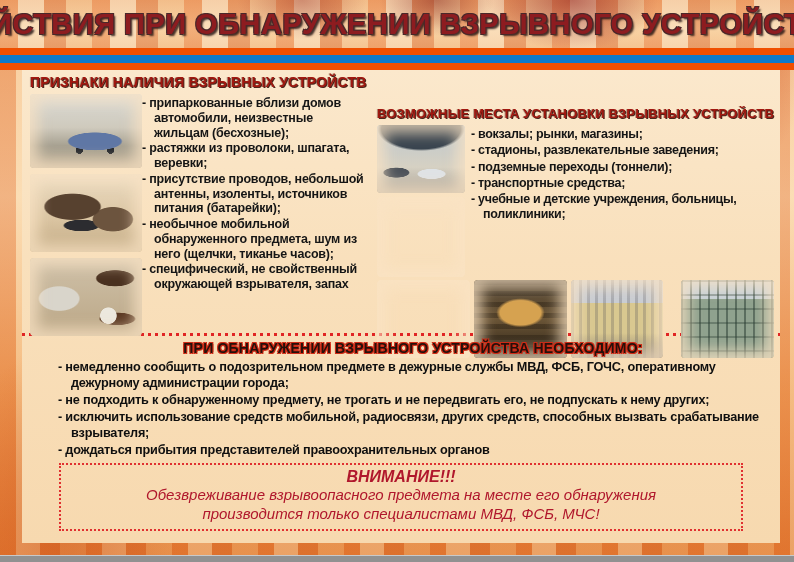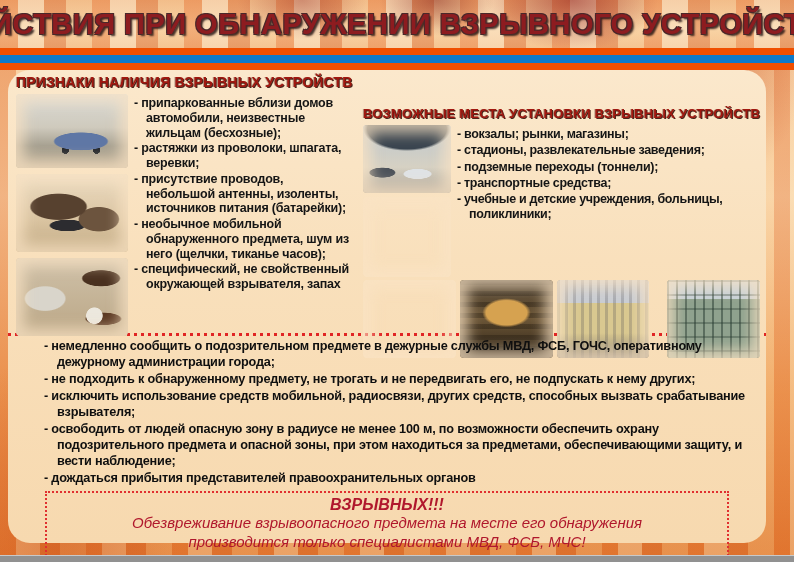--- a/index.html
+++ b/index.html
@@ -27,23 +27,22 @@
     font-size:29px;font-weight:bold;letter-spacing:.5px;color:#8d1c20;white-space:nowrap;
     text-shadow:-1px -1px 0 #49282a, 1px -1px 0 #49282a, -1px 1px 0 #49282a, 2px 2px 2px rgba(35,18,18,.85);
   }
   
   .stripe{position:absolute;left:0;top:48px;width:794px;height:22px;}
   .stripe .band-o1{height:7px;}
   .stripe .band-b{height:8px;}
   .stripe .band-o2{height:7px;}
   
   .content{
-    position:absolute;left:8px;top:70px;width:758px;height:473px;
+    position:absolute;left:22px;top:70px;width:758px;height:473px;
     background:linear-gradient(180deg,#fbe8cc 0%,#f9e0bc 40%,#f7d9af 100%);
-    border-radius:22px;
   }
   .columns{display:flex;height:262px;}
   .panel-header{
     text-align:center;font-weight:bold;color:#a11810;margin:4px 0 4px;
     text-shadow:1px 1px 0 rgba(55,18,10,.9), -1px 0 0 rgba(55,18,10,.35);
     letter-spacing:.2px;white-space:nowrap;
   }
   .left-panel{width:348px;padding:0 4px 0 8px;box-sizing:border-box;}
   .left-panel .panel-header{font-size:14px;}
   .right-panel{flex:1;padding:0 8px 0 7px;box-sizing:border-box;}
@@ -53,21 +52,21 @@
     background:repeating-linear-gradient(180deg,#e02424 0 3px,transparent 3px 7px);
   }
   .divider-h{
     height:3px;margin:1px 0 0;
     background:repeating-linear-gradient(90deg,#e02424 0 3px,transparent 3px 7px);
   }
   
   .blist{font-weight:bold;color:#151515;}
   .blist .li{padding-left:12px;text-indent:-12px;margin-bottom:1px;}
   .blist .li::before{content:"- ";}
-  .left-body{display:flex;gap:6px;}
+  .left-body{display:flex;}
   .left-list{flex:1;font-size:12.5px;line-height:1.18;letter-spacing:-.2px;padding-top:2px;}
   .right-body{display:flex;gap:6px;}
   .right-list{flex:1;font-size:12.5px;line-height:1.22;letter-spacing:-.3px;padding-top:2px;}
   
   .photo-col{display:flex;flex-direction:column;gap:6px;}
   .photo-col-left{width:112px;}
   .photo-col-right{width:88px;gap:4px;}
   .ph{border-radius:4px;box-shadow:inset 0 0 14px 8px rgba(250,227,196,.75);}
   .ph-car{height:74px;background:
       radial-gradient(ellipse 40% 20% at 58% 64%, #5f77a5 0 58%, transparent 62%),
@@ -193,31 +192,31 @@
           <div class="ph ph-street"></div>
           <div class="ph ph-substation"></div>
         </div>
       </div>
 
     </div>
 
     <div class="divider-h"></div>
 
     <div class="actions">
+      <div class="actions-header">ПРИ ОБНАРУЖЕНИИ ВЗРЫВНОГО УСТРОЙСТВА НЕОБХОДИМО:</div>
       <div class="blist actions-list">
           <div class="li">немедленно сообщить о подозрительном предмете в дежурные службы МВД, ФСБ, ГОЧС, оперативному дежурному администрации города;</div>
           <div class="li">не подходить к обнаруженному предмету, не трогать и не передвигать его, не подпускать к нему других;</div>
           <div class="li">исключить использование средств мобильной, радиосвязи, других средств, способных вызвать срабатывание взрывателя;</div>
-          <div class="li">освободить от людей опасную зону в радиусе не менее 100 м, по возможности обеспечить охрану подозрительного предмета и опасной зоны, при этом находиться за предметами, обеспечивающими защиту, и вести наблюдение;</div>
           <div class="li">дождаться прибытия представителей правоохранительных органов</div>
         </div>
     </div>
 
     <div class="attention">
-      <div class="attention-title">ВЗРЫВНЫХ!!!</div>
+      <div class="attention-title">ВНИМАНИЕ!!!</div>
       <div class="attention-line">Обезвреживание взрывоопасного предмета на месте его обнаружения</div>
       <div class="attention-line">производится только специалистами МВД, ФСБ, МЧС!</div>
     </div>
 
   </div>
 
   <div class="gray-bar"></div>
 
 </div>
 

